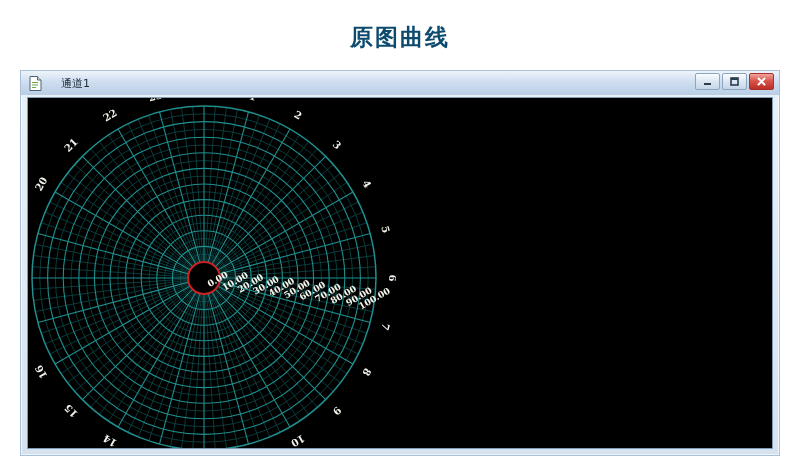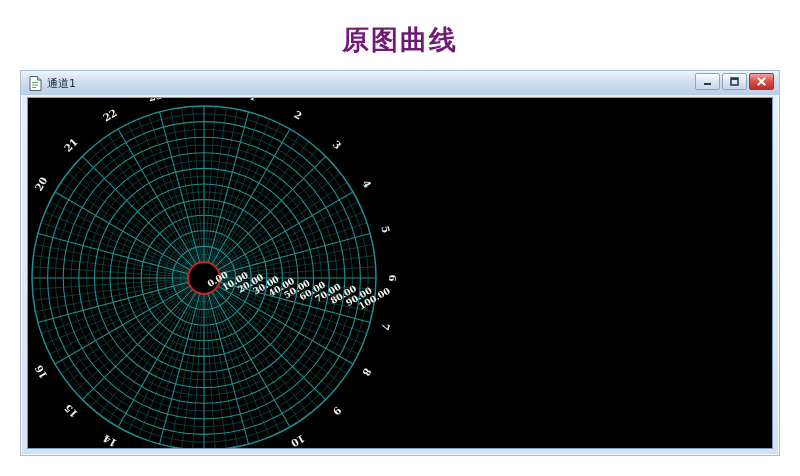--- a/index.html
+++ b/index.html
@@ -3,37 +3,37 @@
 <meta charset="utf-8">
 <style>
   html,body{margin:0;padding:0;}
   body{
     width:800px;height:476px;background:#ffffff;
     font-family:"Liberation Sans", sans-serif;
     overflow:hidden;position:relative;
   }
   #page-title{
     position:absolute;left:0;top:22px;width:800px;text-align:center;
-    color:#701a75;font-size:27px;font-weight:700;letter-spacing:2px;
+    color:#0c4a6e;font-size:23px;font-weight:700;letter-spacing:2px;
     font-family:"DejaVu Sans","Liberation Sans",sans-serif;
   }
   
   #window{
     position:absolute;left:20px;top:70px;width:760px;height:386px;
     background:linear-gradient(180deg,#e9f1f8 0%,#d6e3ef 100%);
     border:1px solid #a9c0d6;
     box-shadow:0 0 0 1px rgba(255,255,255,.6) inset;
     box-sizing:border-box;
   }
   #titlebar{
     position:relative;height:24px;width:100%;
     background:linear-gradient(180deg,#eef4fa 0%,#cfdef0 45%,#b9cee6 100%);
     display:flex;align-items:center;
   }
-  #title-left{display:flex;align-items:center;gap:5px;padding-left:8px;}
+  #title-left{display:flex;align-items:center;gap:19px;padding-left:8px;}
   #doc-icon{width:13px;height:15px;display:block;}
   #titlebar-text{
     font-size:11px;color:#1b2a38;
     font-family:"DejaVu Sans","Liberation Sans",sans-serif;
     white-space:nowrap;
   }
   #win-buttons{position:absolute;right:5px;top:2px;display:flex;gap:2px;}
   .win-btn{
     width:25px;height:17px;border:1px solid #8ba6bf;border-radius:2px;
     background:linear-gradient(180deg,#fbfdff 0%,#dbe7f3 50%,#c6d6e8 100%);

